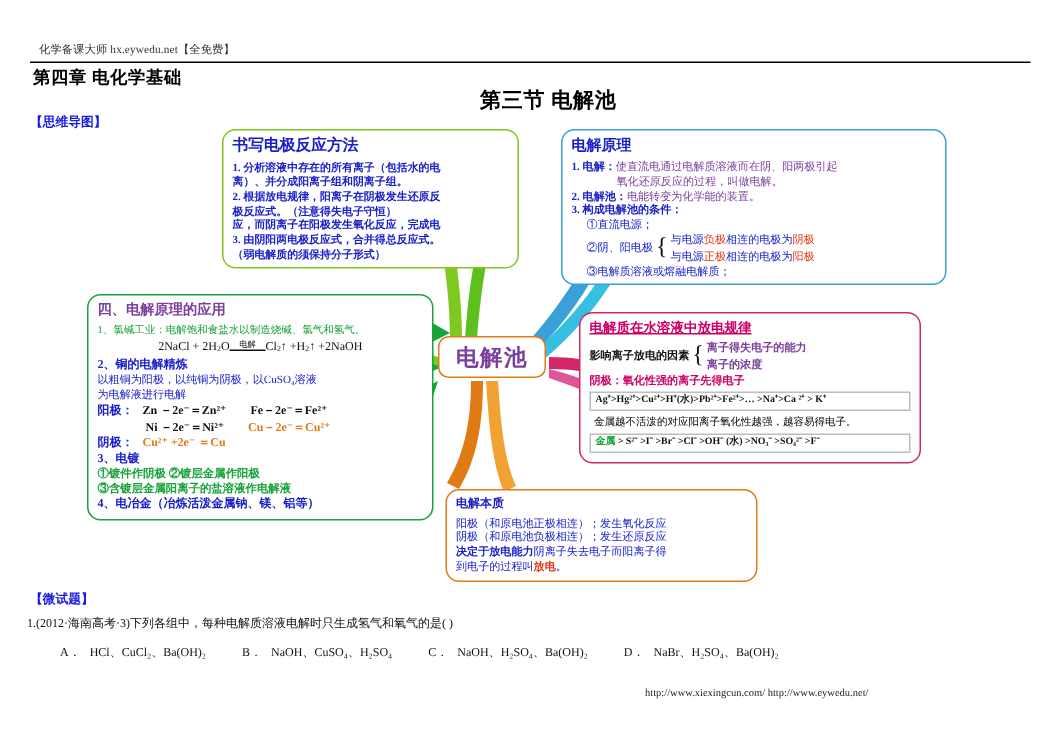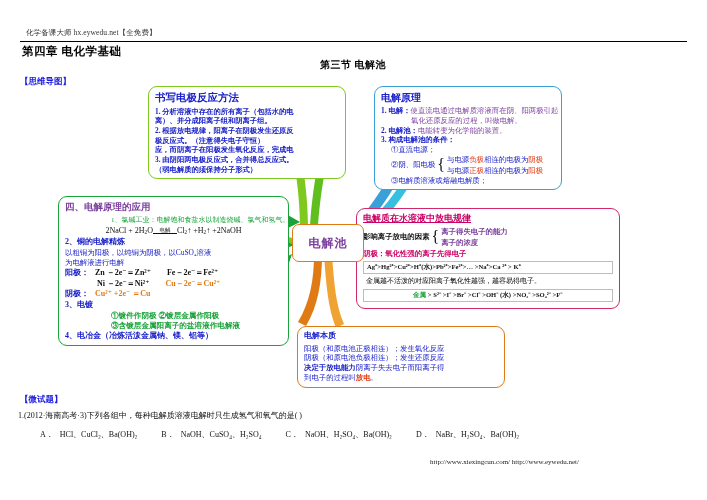--- a/index.html
+++ b/index.html
@@ -28,21 +28,21 @@
     width: 667px; height: 1px; background: #000;
   }
   .chapter-title {
     position: absolute; left: 22px; top: 44px;
     font-size: 11.5px; font-weight: bold;
     font-family: "Liberation Serif", serif;
     letter-spacing: 0.5px; white-space: nowrap;
   }
   .section-title {
     position: absolute; left: 320px; top: 58px;
-    font-size: 10px; font-weight: bold;
+    font-size: 14px; font-weight: bold;
     letter-spacing: 0.5px; white-space: nowrap;
   }
   .tag-mindmap {
     position: absolute; left: 20px; top: 76px;
     font-size: 8.5px; font-weight: bold; color: #1a1ae0;
     white-space: nowrap;
   }
   .tag-quiz {
     position: absolute; left: 20px; top: 394px;
     font-size: 8.5px; font-weight: bold; color: #1a1ae0;
@@ -63,68 +63,68 @@
   .box .b-title {
     font-weight: bold; font-size: 9.5px;
     margin-bottom: 2px;
   }
   .ln { font-size: 7.4px; white-space: nowrap; }
 
   
   .c-blue   { color: #1a21c8; }
   .c-purple { color: #7b3f9e; }
   .c-red    { color: #e03a14; }
-  .c-green  { color: #19a33a; margin-left: 46px; }
+  .c-green  { color: #19a33a; }
   .c-orange { color: #e07a15; }
   .c-magenta{ color: #cc0066; }
   .c-black  { color: #111; }
   .bold { font-weight: bold; }
 
   
   #box-write {
     left: 148px; top: 86px; width: 198px;
     border: 1.6px solid #7ec820;
   }
   #box-write .b-title { color: #1a21c8; font-size: 10.5px; }
   #box-write .ln { color: #1a21c8; font-weight: bold; font-size: 7.3px; }
 
   #box-principle {
-    left: 374px; top: 86px; width: 188px;
+    left: 374px; top: 86px; width: 257px;
     border: 1.6px solid #3aa0d8;
   }
   #box-principle .b-title { color: #1a21c8; font-size: 10px; }
 
   #box-discharge {
-    left: 356px; top: 208px; width: 264px;
+    left: 386px; top: 208px; width: 228px;
     border: 1.6px solid #d2276b;
   }
   #box-discharge .b-title { color: #cc0066; font-size: 9px; }
 
   #box-apply {
     left: 58px; top: 196px; width: 231px;
     border: 1.6px solid #19a33a;
   }
   #box-apply .b-title { color: #7b3f9e; font-size: 9.5px; }
 
   #box-essence {
     left: 297px; top: 326px; width: 208px;
     border: 1.6px solid #e07a15;
   }
   #box-essence .b-title { color: #1a21c8; font-size: 8px; font-weight: bold; }
   #box-essence .ln { color: #1a21c8; }
 
   
   #center-node {
     position: absolute; left: 292px; top: 224px;
-    width: 72px; height: 38px;
+    width: 72px; height: 28px;
     border: 1.6px solid #e07a15;
     border-radius: 7px;
     background: #fff;
     display: flex; align-items: center; justify-content: center;
-    font-size: 12px; font-weight: bold; color: #7b3f9e;
+    font-size: 15px; font-weight: bold; color: #7b3f9e;
     letter-spacing: 1px;
   }
 
   
   .formula-strip {
     border: 1px solid #bdbdbd;
     padding: 1px 3px;
     margin: 2px 0;
     font-size: 6.6px;
     white-space: nowrap;

